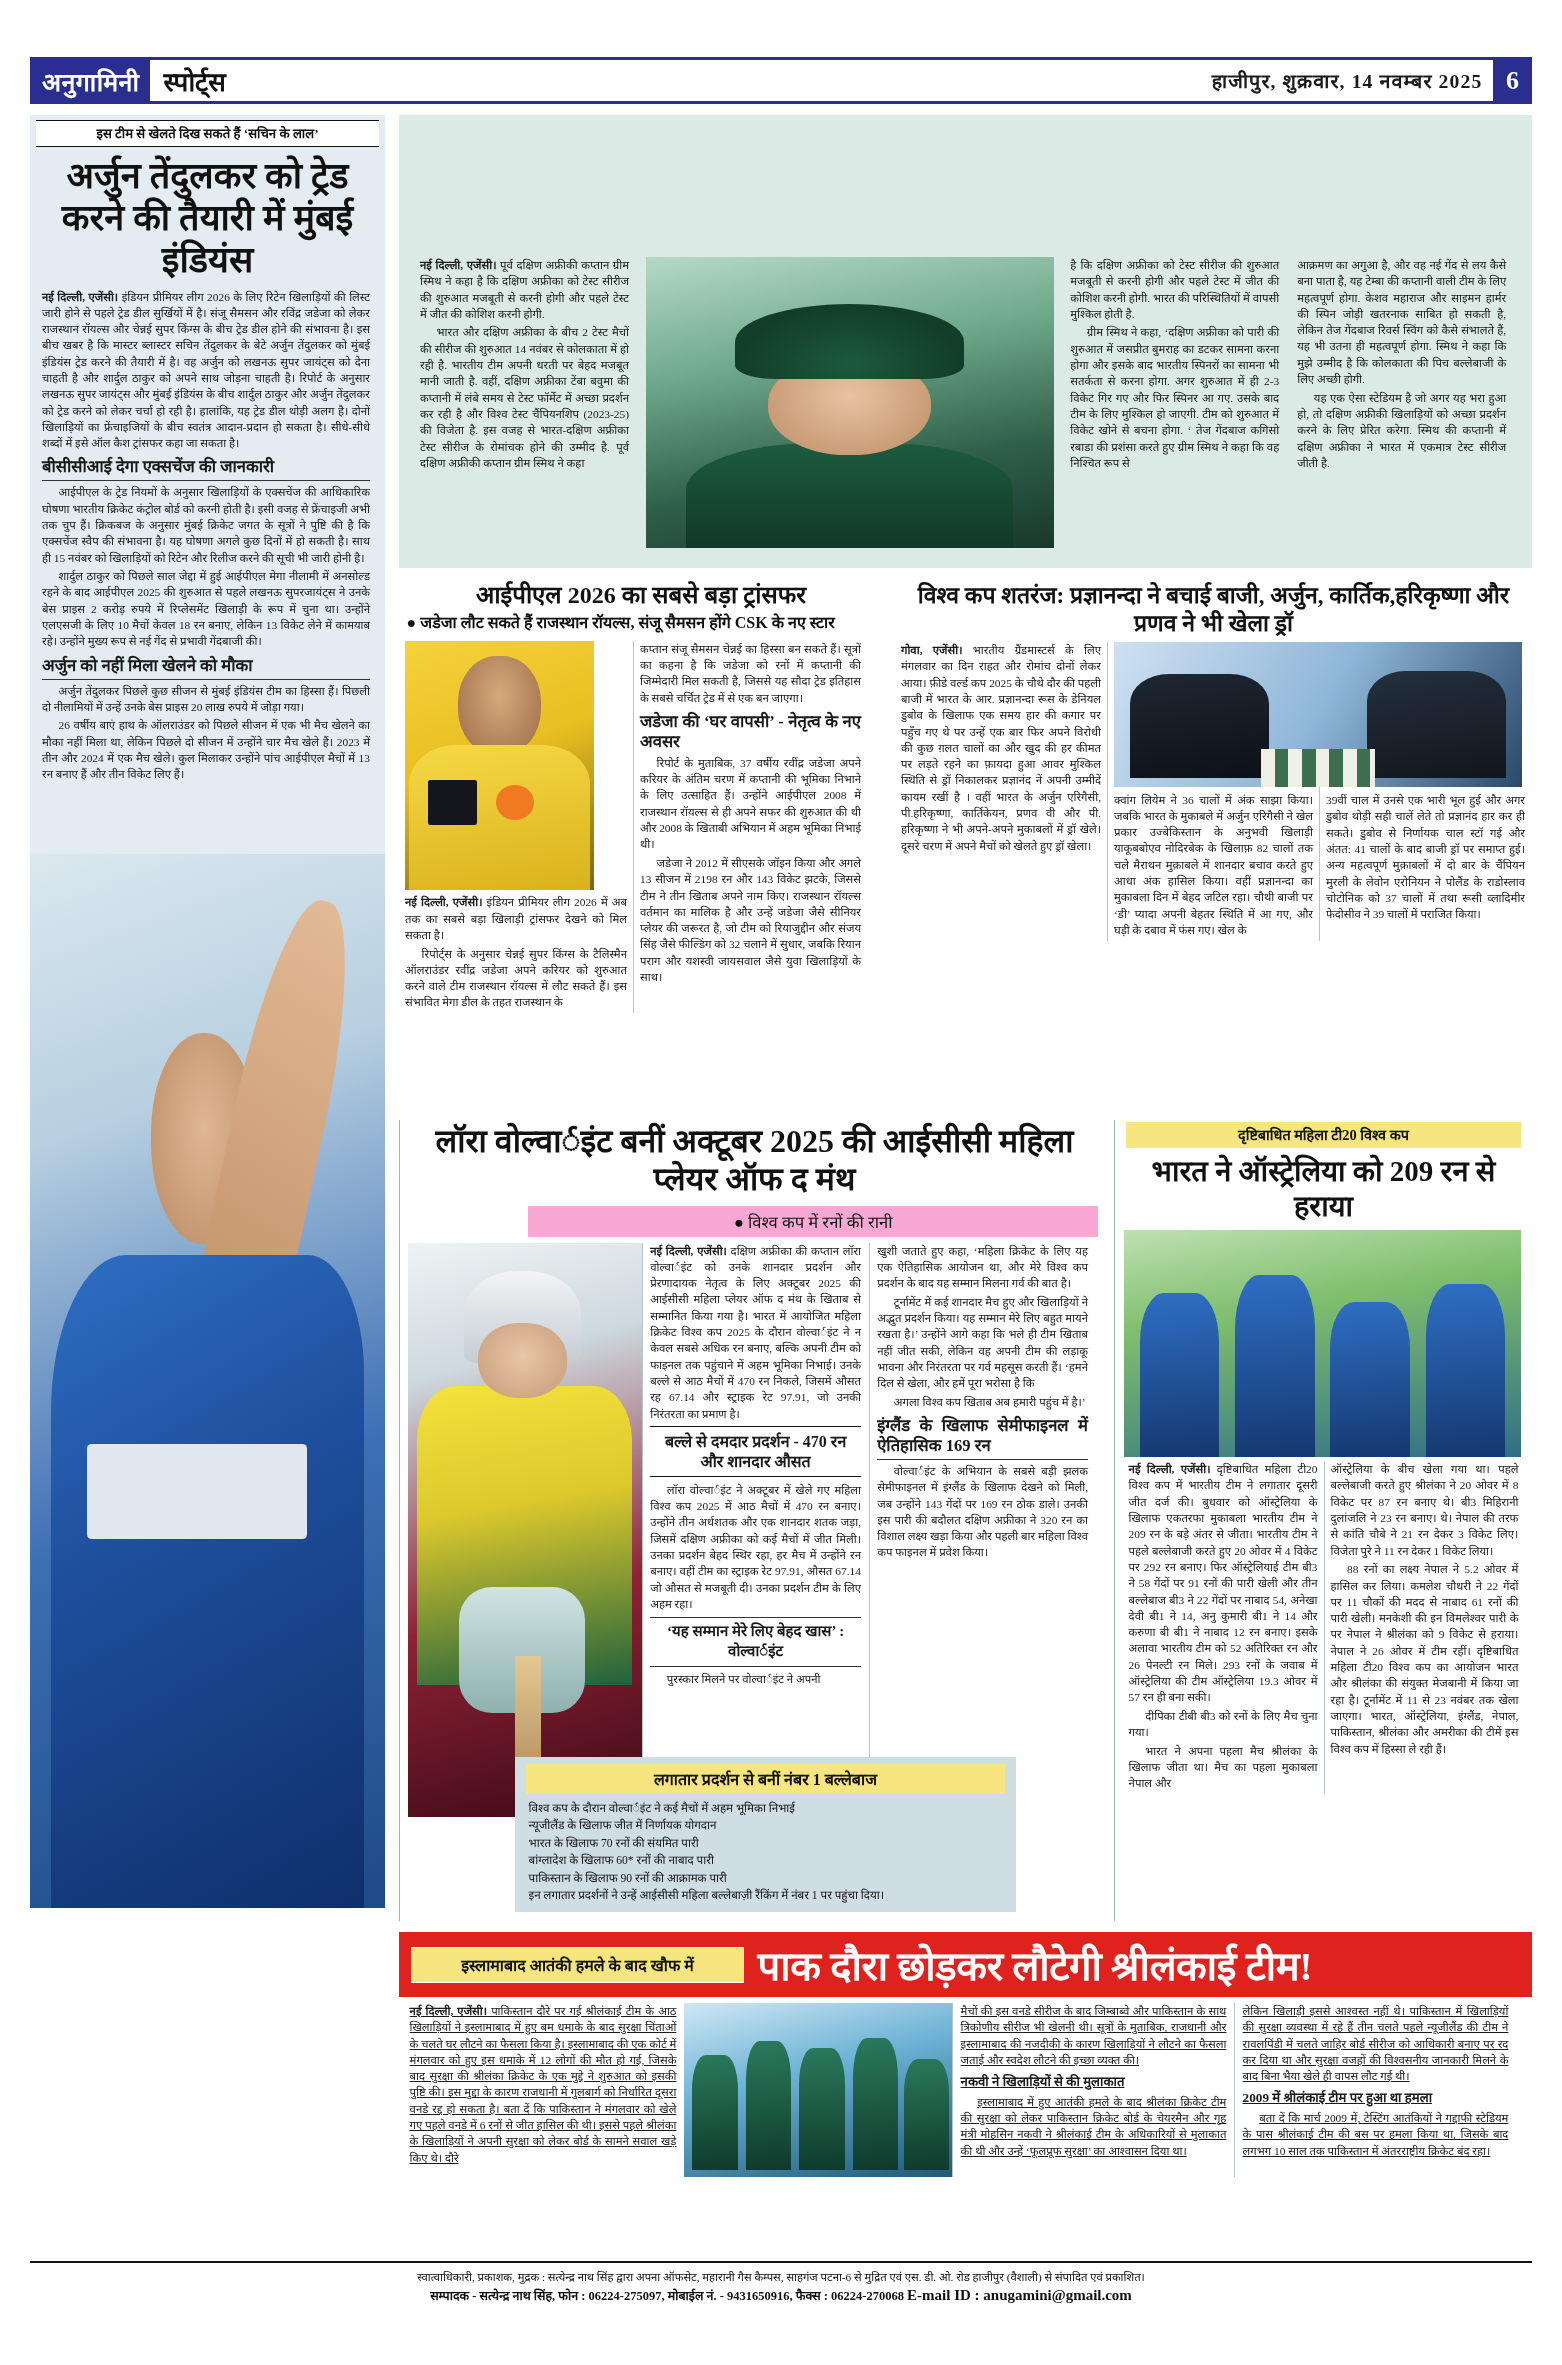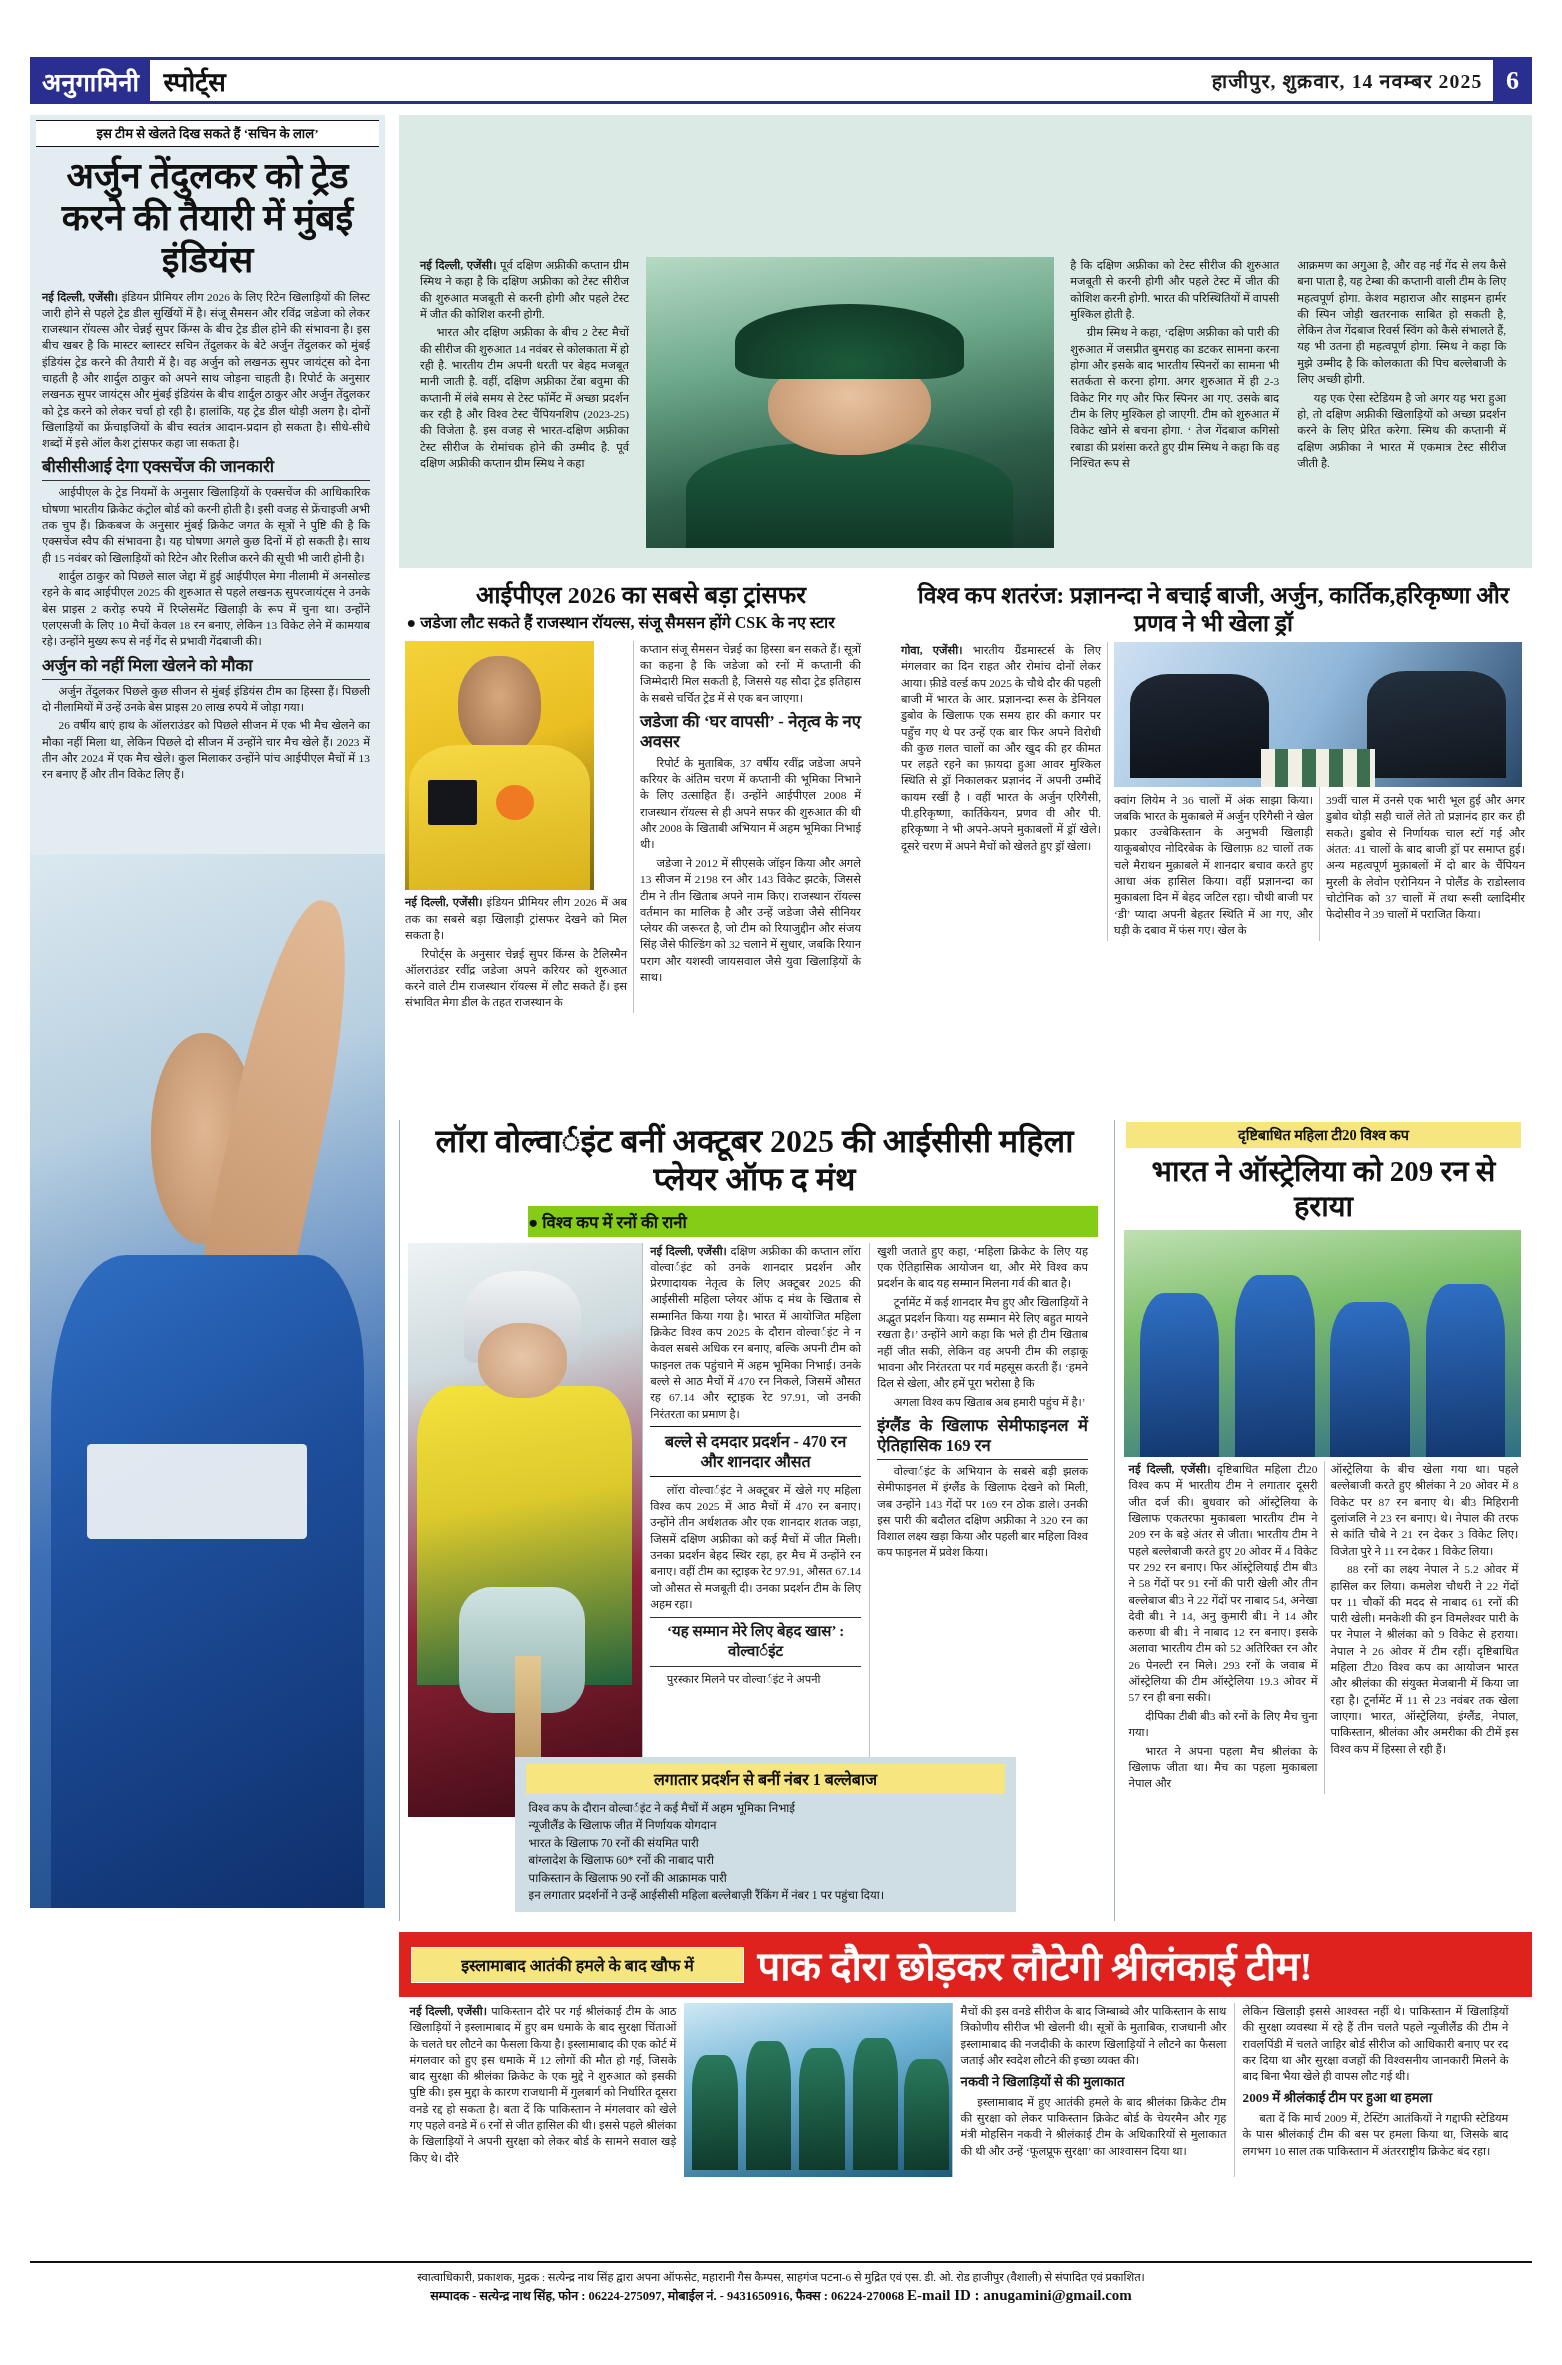--- a/index.html
+++ b/index.html
@@ -117,21 +117,21 @@
   .chess-body .c { width: 212px; padding: 0 6px; }
   .chess-photo { width:408px; height:145px; overflow:hidden; margin: 0 0 4.5px 0; }
 
   
   .wolv {
     position:absolute; left:399px; top:1120px; width:710px; height:801px;
     background:#ffffff; border-left:1.5px solid #9fb3bb;
   }
   .wolv-hed { font-size:32px; text-align:center; line-height:1.18; padding: 3px 10.6px 4.5px 10.6px; }
   .wolv-bullet {
-    background:#84cc16; font-weight:bold; font-size:16.6px; text-align:left;
+    background:#f9a8d4; font-weight:normal; font-size:16.6px; text-align:center;
     padding:3.8px 0; margin: 3px 10.6px 6px 128px;
   }
   .wolv-main { display:flex; padding: 0 7.6px; }
   .wolv-photo { width: 234px; height: 574px; overflow:hidden; }
   .wolv-txt { width: 227px; padding: 0 7.6px; }
   .wolv-txt2 { width: 227px; padding: 0 7.6px; }
   .stat-box {
     border-top:1.5px solid #111; border-bottom:1.5px solid #111;
     font-weight:bold; font-size:16px; line-height:1.25; text-align:center;
     padding:4.5px 3px; margin:4.5px 0;
@@ -177,21 +177,21 @@
   .pak-banner-kick {
     background:#f7e67f; color:#111; font-weight:bold; font-size:16px;
     padding:6px 9px; margin-left:12px; width: 333px; text-align:center;
     border:1.5px solid #fff;
   }
   .pak-banner-hed {
     color:#fff; font-weight:bold; font-size:40px; margin-left:13.6px;
     white-space:nowrap; letter-spacing:-0.4px;
   }
   .pak-body { display:flex; padding: 6px 3px 0 3px; }
-  .pak-body .c { width: 282px; padding: 0 7.6px; }
+  .pak-body .c { width: 282px; padding: 0 7.6px; text-decoration: underline; }
   .pak-photo { width: 268px; height: 174px; overflow:hidden; }
   .pak-sub { font-weight:bold; font-size:13.2px; margin:4.5px 0 2.3px 0; }
 
   
   .footer {
     position:absolute; left:30px; top:2261px; width:1502px;
   }
   .footer-rule { border-top:2.3px double #111; margin-bottom:4.5px; }
   .footer-line { text-align:center; font-size:11.3px; line-height:1.7; }
   .footer-line2 { text-align:center; font-size:12.5px; font-weight:bold; }

